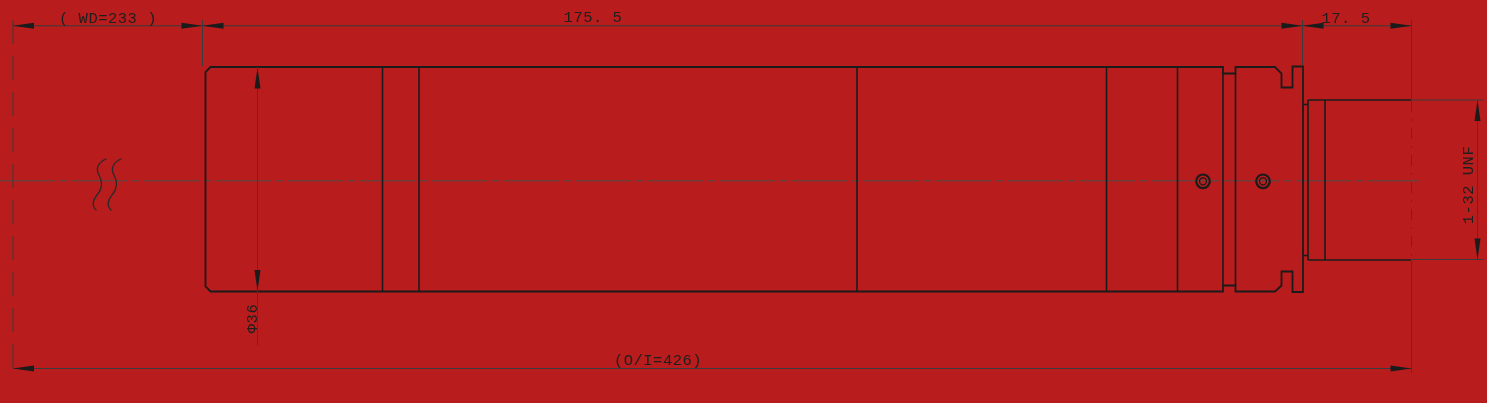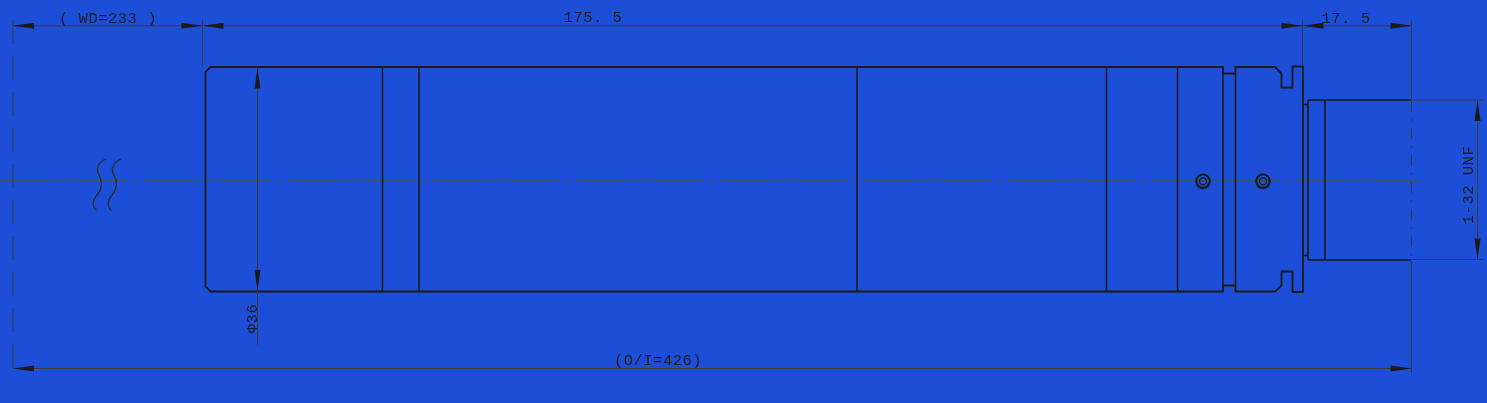--- a/index.html
+++ b/index.html
@@ -1,16 +1,16 @@
 <!DOCTYPE html>
 <html><head>
 <meta charset="utf-8">
 <style>
   html,body{margin:0;padding:0;background:#ffffff;}
-  .stage{position:relative;width:1487px;height:403px;background:#1d4ed8;overflow:hidden;
+  .stage{position:relative;width:1487px;height:403px;background:#b91c1c;overflow:hidden;
          font-family:"Liberation Mono", monospace;text-decoration:underline;}
   svg{display:block}
   .outline{stroke:#1b1b1b;stroke-width:1.8;fill:none;stroke-linejoin:miter;stroke-linecap:butt}
   .outline2{stroke:#1b1b1b;stroke-width:1.6;fill:none}
   .thin{stroke:#3b3b3b;stroke-width:1;fill:none}
   .center{stroke:#4d4d4d;stroke-width:1;fill:none;stroke-dasharray:55 5 7 5}
   .dashed{stroke:#3b3b3b;stroke-width:1;fill:none;stroke-dasharray:24 12}
   .dashdot{stroke:#3b3b3b;stroke-width:1;fill:none;stroke-dasharray:11 7 2 7}
   .squig{stroke:#2a2a2a;stroke-width:1.3;fill:none;stroke-linecap:round}
   .arrow{fill:#1b1b1b;stroke:none}

